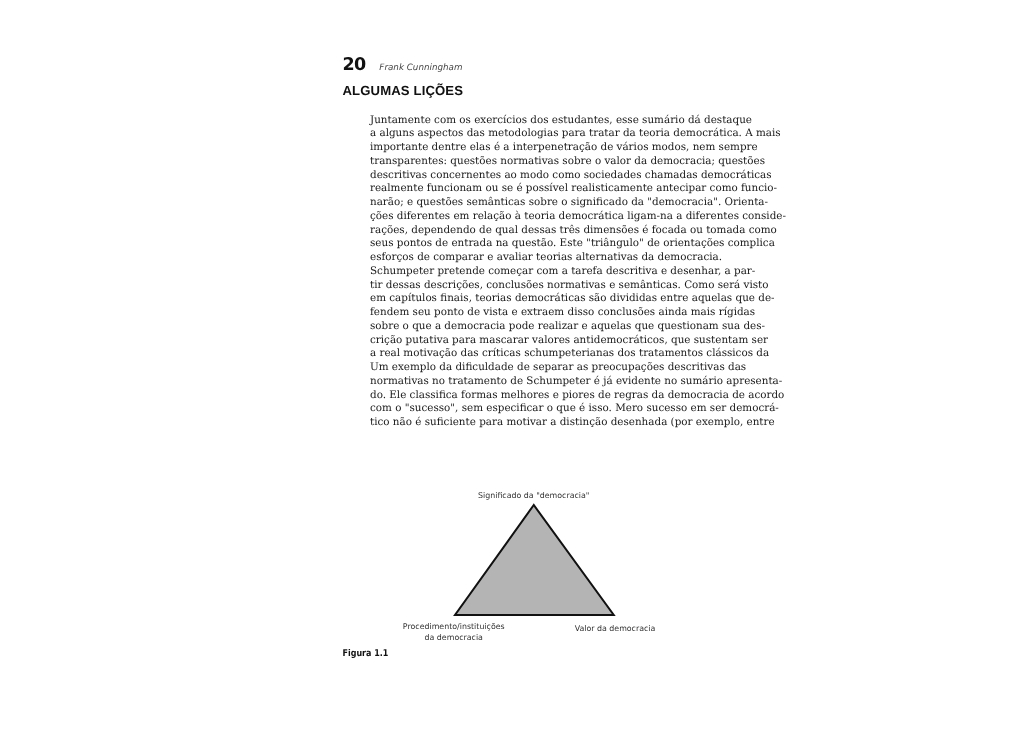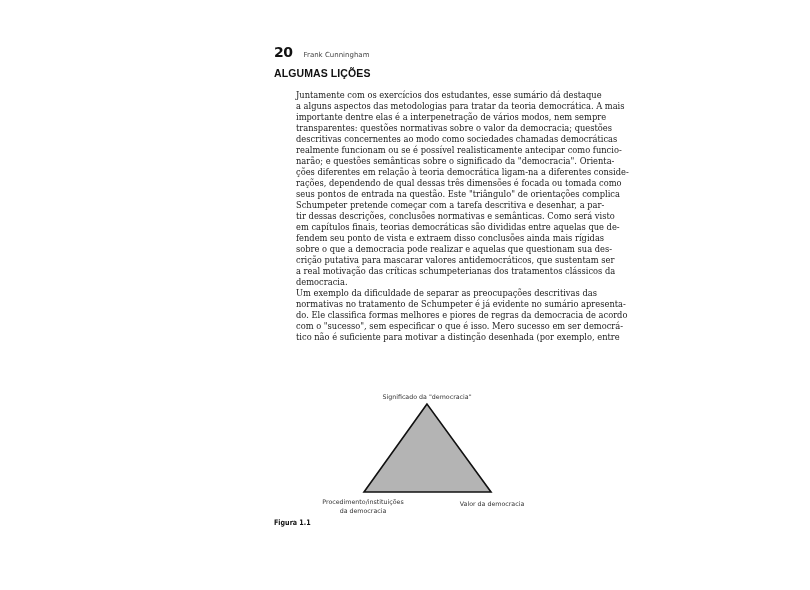--- a/index.html
+++ b/index.html
@@ -1,20 +1,20 @@
 <!DOCTYPE html>
 <html><head>
 <meta charset="utf-8">
 <style>
   html, body { margin:0; padding:0; background:#ffffff; }
   body { width:810px; height:590px; position:relative; overflow:hidden; }
   .page { position:absolute; left:0; top:0; width:810px; height:590px; background:#fff;margin-left:12px; }
   .header { position:absolute; left:262px; top:44px; display:flex; align-items:baseline; }
   .page-num { font-family:"DejaVu Sans", sans-serif; font-weight:bold; font-size:14px; color:#111; letter-spacing:-0.5px; }
-  .running-author { font-family:"DejaVu Sans", sans-serif; font-size:7px; color:#444; margin-left:11px; }
+  .running-author { font-family:"DejaVu Sans", sans-serif; font-size:7px; color:#444; margin-left:11px;font-style:italic; }
   .section-title { position:absolute; left:262px; top:67px; font-family:Liberation Sans, sans-serif; font-weight:bold; font-size:10.5px; color:#111; letter-spacing:0.1px; }
   .body-text { position:absolute; left:262px; top:90px; width:292px; font-family:"DejaVu Serif", serif; font-size:8.3px; line-height:11px; color:#1a1a1a; }
   .body-text p { margin:0; text-align:justify; text-indent:22px; }
   .line { display:block; white-space:nowrap; text-align:justify; text-align-last:justify; }
   .line.last { text-align-last:left; }
   .figure { position:absolute; left:0; top:0; width:810px; height:590px; pointer-events:none; }
   .fig-label { position:absolute; font-family:"DejaVu Sans", sans-serif; font-size:6.3px; color:#333; text-align:center; white-space:nowrap; }
   .fig-caption { position:absolute; left:262px; top:518px; font-family:"DejaVu Sans", sans-serif; font-weight:bold; font-size:7.5px; color:#111; transform:scaleX(0.85); transform-origin:left; }
 </style>
 </head>
@@ -34,30 +34,30 @@
       <span class="line" style="text-indent:22px">Juntamente com os exercícios dos estudantes, esse sumário dá destaque</span>
       <span class="line">a alguns aspectos das metodologias para tratar da teoria democrática. A mais</span>
       <span class="line">importante dentre elas é a interpenetração de vários modos, nem sempre</span>
       <span class="line">transparentes: questões normativas sobre o valor da democracia; questões</span>
       <span class="line">descritivas concernentes ao modo como sociedades chamadas democráticas</span>
       <span class="line">realmente funcionam ou se é possível realisticamente antecipar como funcio-</span>
       <span class="line">narão; e questões semânticas sobre o significado da "democracia". Orienta-</span>
       <span class="line">ções diferentes em relação à teoria democrática ligam-na a diferentes conside-</span>
       <span class="line">rações, dependendo de qual dessas três dimensões é focada ou tomada como</span>
       <span class="line">seus pontos de entrada na questão. Este "triângulo" de orientações complica</span>
+      <span class="line last">esforços de comparar e avaliar teorias alternativas da democracia.</span>
     </p>
     <p>
       <span class="line" style="text-indent:22px">Schumpeter pretende começar com a tarefa descritiva e desenhar, a par-</span>
       <span class="line">tir dessas descrições, conclusões normativas e semânticas. Como será visto</span>
       <span class="line">em capítulos finais, teorias democráticas são divididas entre aquelas que de-</span>
       <span class="line">fendem seu ponto de vista e extraem disso conclusões ainda mais rígidas</span>
       <span class="line">sobre o que a democracia pode realizar e aquelas que questionam sua des-</span>
       <span class="line">crição putativa para mascarar valores antidemocráticos, que sustentam ser</span>
       <span class="line">a real motivação das críticas schumpeterianas dos tratamentos clássicos da</span>
-      <span class="line last">democracia.</span>
     </p>
     <p>
       <span class="line" style="text-indent:22px">Um exemplo da dificuldade de separar as preocupações descritivas das</span>
       <span class="line">normativas no tratamento de Schumpeter é já evidente no sumário apresenta-</span>
       <span class="line">do. Ele classifica formas melhores e piores de regras da democracia de acordo</span>
       <span class="line">com o "sucesso", sem especificar o que é isso. Mero sucesso em ser democrá-</span>
       <span class="line">tico não é suficiente para motivar a distinção desenhada (por exemplo, entre</span>
     </p>
   </div>
 

